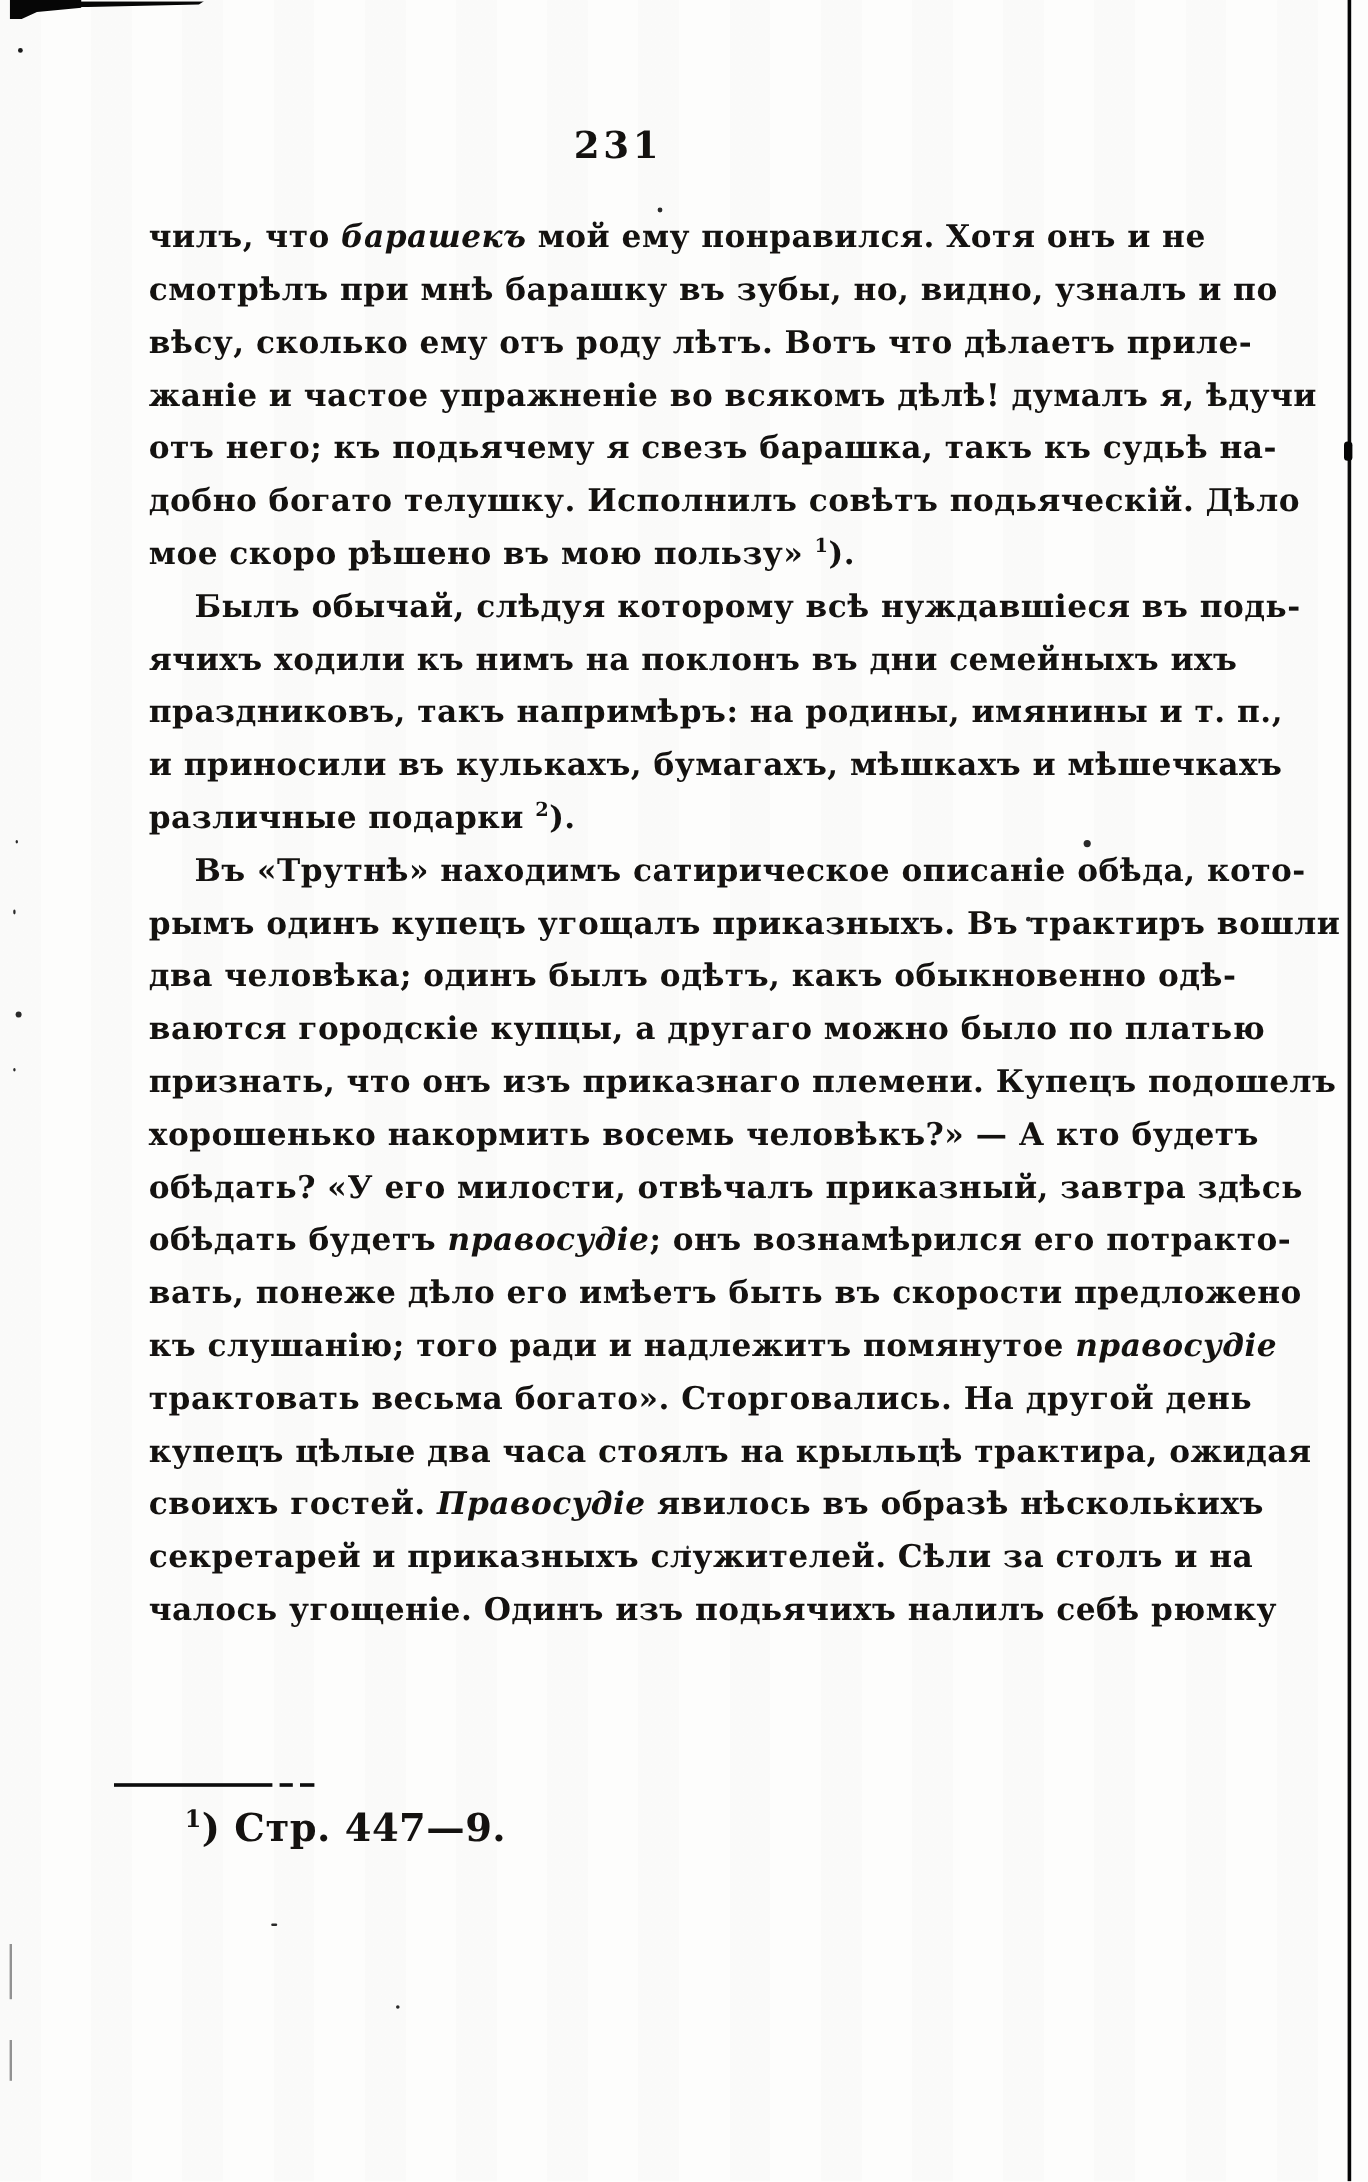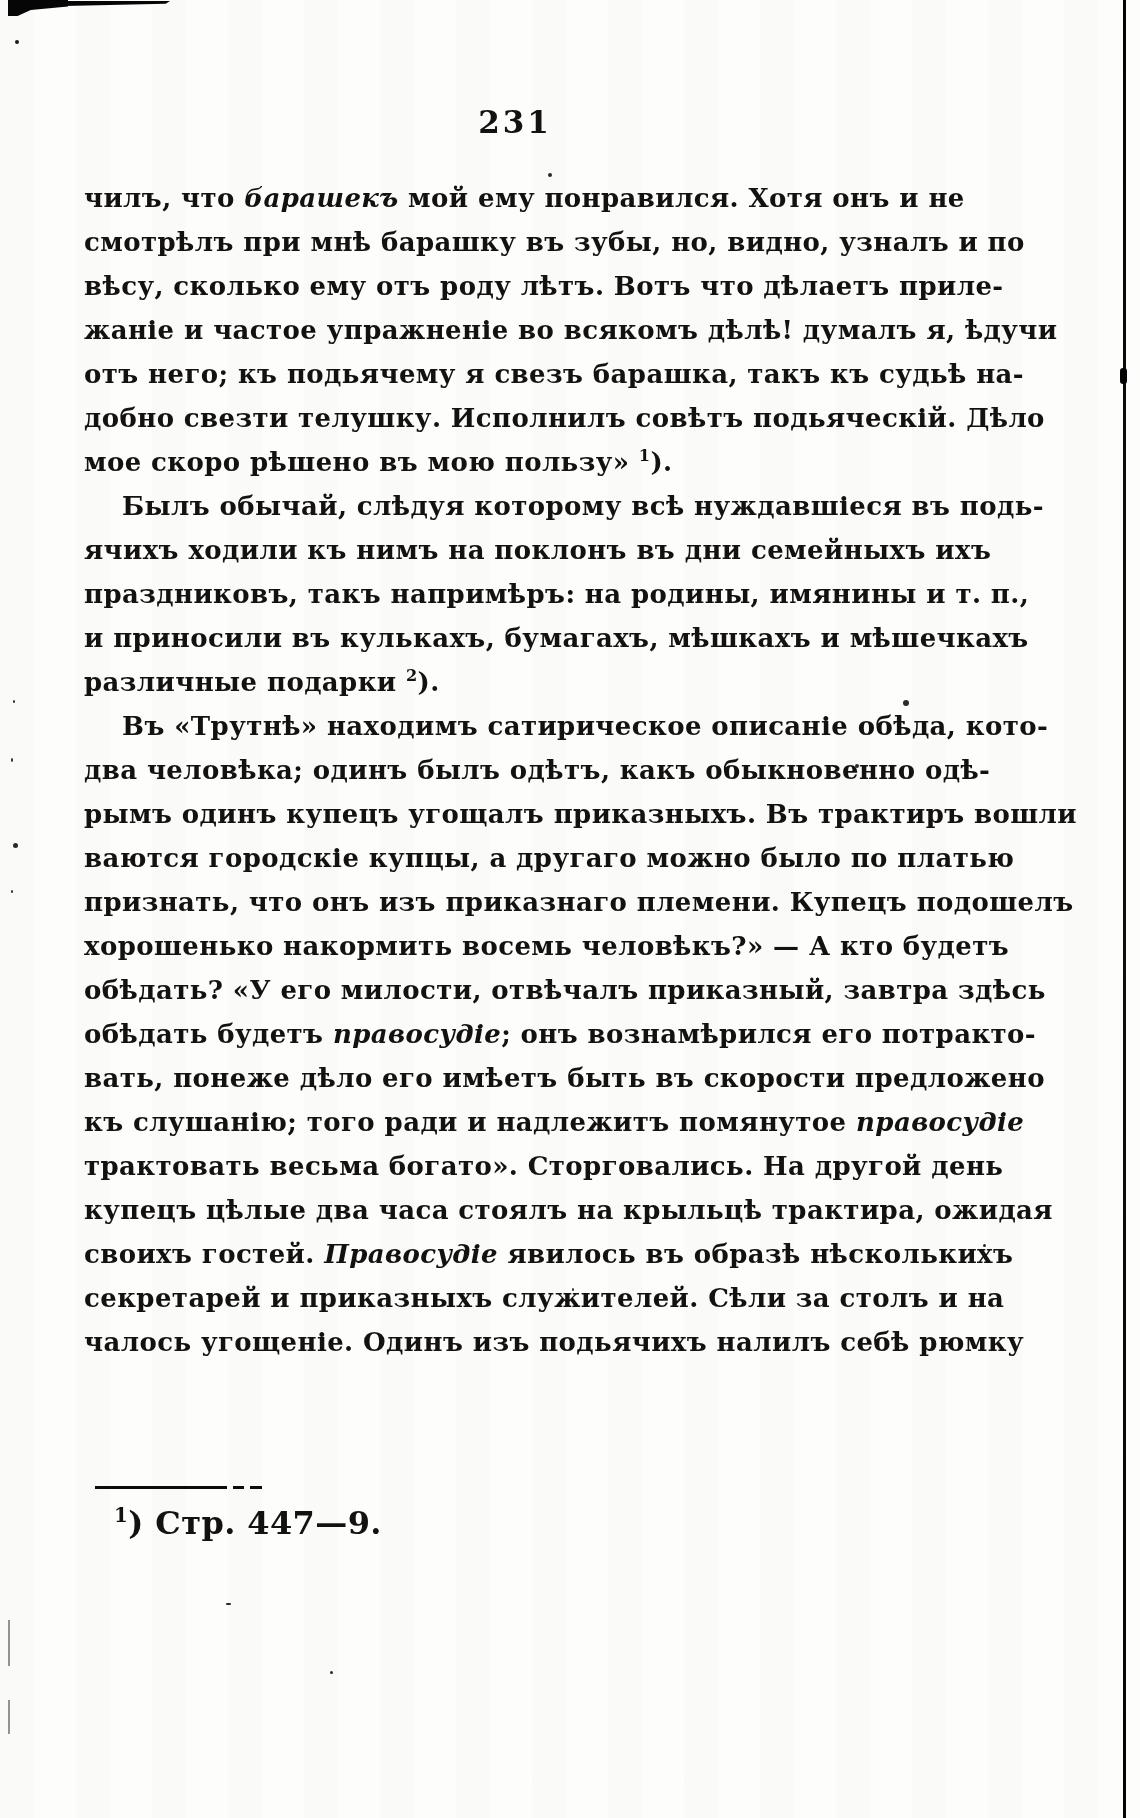--- a/index.html
+++ b/index.html
@@ -18,21 +18,21 @@
     position:absolute; top:104px; left:84px; width:862px;
     text-align:center; font-size:31px; font-weight:bold; letter-spacing:3px;
   }
   .body-text{
     position:absolute; top:176px; left:84px; width:862px;
     font-size:26px; font-weight:bold; line-height:44px;
     letter-spacing:0.4px;
   }
   .line{
     text-align:justify; text-align-last:justify;
-    white-space:nowrap; height:44px;
+    white-space:nowrap; height:44px;margin-left:40px;
   }
   .line.last{ text-align-last:left; }
   .line.indent{ text-indent:38px; }
   .it{ font-style:italic; }
   sup{ font-size:0.62em; line-height:0; }
   .footnote-sep{ position:absolute; top:1486px; height:3px; background:#0c0c0c; }
   .sep-a{ left:95px; width:132px; }
   .sep-b{ left:233px; width:11px; }
   .sep-c{ left:250px; width:12px; }
   .footnotes{
@@ -70,34 +70,34 @@
 
   <div class="page-number">231</div>
 
   <div class="body-text">
       <div>
         <div class="line"><span>чилъ, что </span><span class="it">барашекъ</span><span> мой ему понравился. Хотя онъ и не</span></div>
         <div class="line"><span>смотрѣлъ при мнѣ барашку въ зубы, но, видно, узналъ и по</span></div>
         <div class="line"><span>вѣсу, сколько ему отъ роду лѣтъ. Вотъ что дѣлаетъ приле-</span></div>
         <div class="line"><span>жаніе и частое упражненіе во всякомъ дѣлѣ! думалъ я, ѣдучи</span></div>
         <div class="line"><span>отъ него; къ подьячему я свезъ барашка, такъ къ судьѣ на-</span></div>
-        <div class="line"><span>добно свезти телушку. Исполнилъ совѣтъ подьяческій. Дѣло</span></div>
+        <div class="line"><span>добно богато телушку. Исполнилъ совѣтъ подьяческій. Дѣло</span></div>
         <div class="line last"><span>мое скоро рѣшено въ мою пользу» </span><sup>1</sup><span>).</span></div>
       </div>
       <div>
         <div class="line indent"><span>Былъ обычай, слѣдуя которому всѣ нуждавшіеся въ подь-</span></div>
         <div class="line"><span>ячихъ ходили къ нимъ на поклонъ въ дни семейныхъ ихъ</span></div>
         <div class="line"><span>праздниковъ, такъ напримѣръ: на родины, имянины и т. п.,</span></div>
         <div class="line"><span>и приносили въ кулькахъ, бумагахъ, мѣшкахъ и мѣшечкахъ</span></div>
         <div class="line last"><span>различные подарки </span><sup>2</sup><span>).</span></div>
       </div>
       <div>
         <div class="line indent"><span>Въ «Трутнѣ» находимъ сатирическое описаніе обѣда, кото-</span></div>
+        <div class="line"><span>рымъ одинъ купецъ угощалъ приказныхъ. Въ трактиръ вошли</span></div>
         <div class="line"><span>два человѣка; одинъ былъ одѣтъ, какъ обыкновенно одѣ-</span></div>
-        <div class="line"><span>рымъ одинъ купецъ угощалъ приказныхъ. Въ трактиръ вошли</span></div>
         <div class="line"><span>ваются городскіе купцы, а другаго можно было по платью</span></div>
         <div class="line"><span>признать, что онъ изъ приказнаго племени. Купецъ подошелъ</span></div>
         <div class="line"><span>хорошенько накормить восемь человѣкъ?» — А кто будетъ</span></div>
         <div class="line"><span>обѣдать? «У его милости, отвѣчалъ приказный, завтра здѣсь</span></div>
         <div class="line"><span>обѣдать будетъ </span><span class="it">правосудіе</span><span>; онъ вознамѣрился его потракто-</span></div>
         <div class="line"><span>вать, понеже дѣло его имѣетъ быть въ скорости предложено</span></div>
         <div class="line"><span>къ слушанію; того ради и надлежитъ помянутое </span><span class="it">правосудіе</span></div>
         <div class="line"><span>трактовать весьма богато». Сторговались. На другой день</span></div>
         <div class="line"><span>купецъ цѣлые два часа стоялъ на крыльцѣ трактира, ожидая</span></div>
         <div class="line"><span>своихъ гостей. </span><span class="it">Правосудіе</span><span> явилось въ образѣ нѣсколькихъ</span></div>

